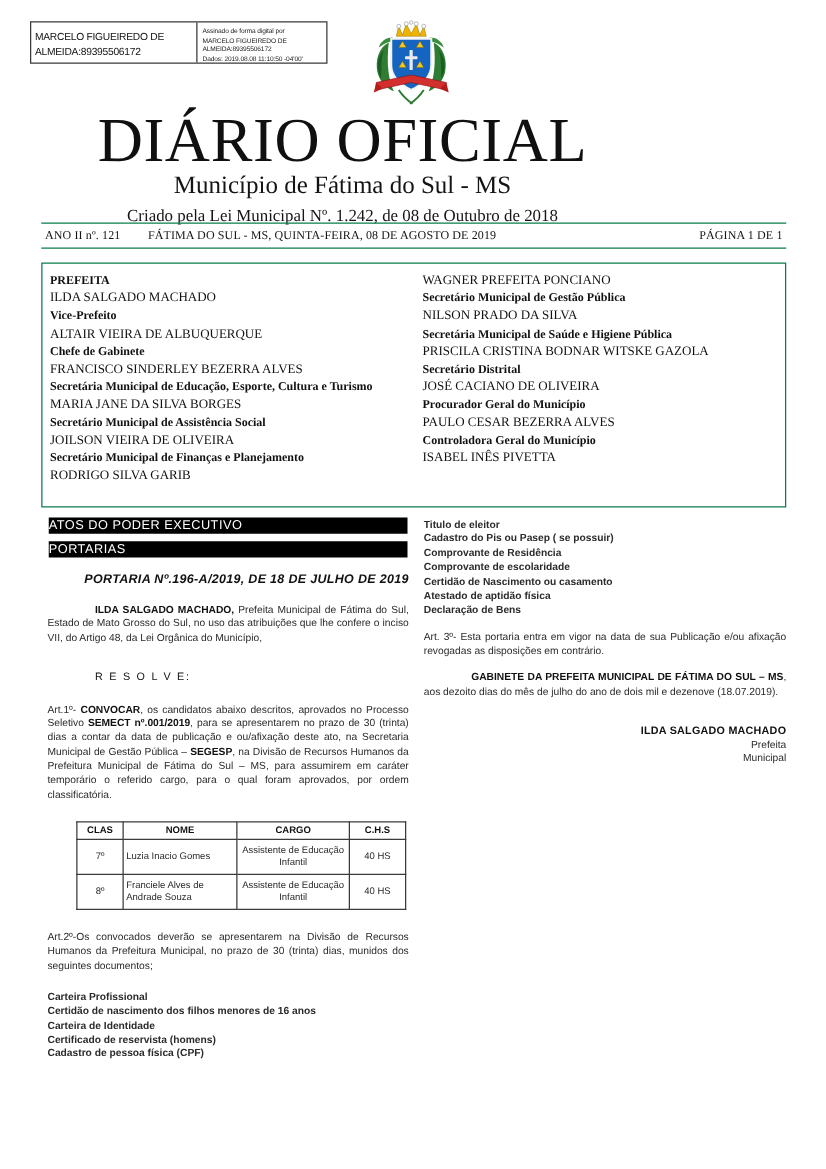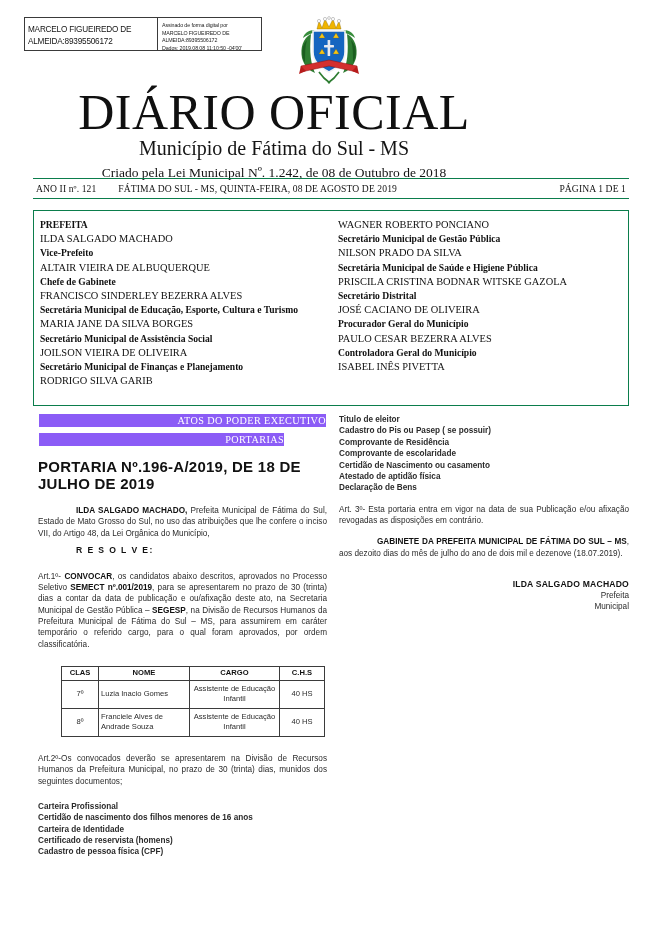--- a/index.html
+++ b/index.html
@@ -148,32 +148,32 @@
   }
   .off-name {
     font-family: "Liberation Serif", serif;
     font-size: 10.4px;
     line-height: 14.2px;
     color: #111;
   }
 
   
   .banner {
-    background: #8b5cf6;
+    background: #000000;
     color: #ffffff;
-    text-align: right;
-    font-family: Liberation Serif, serif;
+    text-align: left;
+    font-family: Liberation Sans, sans-serif;
     font-size: 10.2px;
     letter-spacing: 0.4px;
     height: 13px;
     line-height: 13px;
     position: absolute;
   }
   #banner-atos { left: 39px; top: 414px; width: 287px; }
-  #banner-port { left: 39px; top: 433px; width: 245px; }
+  #banner-port { left: 39px; top: 433px; width: 287px; }
 
   
   .col-left {
     position: absolute;
     left: 38px;
     top: 455px;
     width: 289px;
   }
   .col-right {
     position: absolute;
@@ -188,35 +188,36 @@
     line-height: 11.3px;
     color: #2b2b2b;
     text-align: justify;
   }
   .p b { color: #111; }
   .indent { text-indent: 38px; }
 
   .portaria-title {
     font-family: "Liberation Sans", sans-serif;
     font-weight: bold;
-    font-size: 15px;
+    font-size: 10px;
     letter-spacing: 0.25px;
-    text-align: left;
+    text-align: right;
     color: #111;
     margin-top: 3px;
     margin-bottom: 13px;
+    font-style: italic;
   }
   .resolve {
     font-family: "Liberation Sans", sans-serif;
-    font-weight: bold;
+    font-weight: normal;
     font-size: 8.6px;
     letter-spacing: 1.4px;
     color: #111;
     margin-left: 38px;
-    margin-top: 6px;
+    margin-top: 20px;
     margin-bottom: 16px;
   }
   .spacer-10 { height: 10px; }
   .spacer-14 { height: 14px; }
   .spacer-16 { height: 16px; }
 
   
   .cand-table {
     border-collapse: collapse;
     margin: 16px 0 0 23px;
@@ -360,21 +361,21 @@
       <div class="off-role">Chefe de Gabinete</div>
       <div class="off-name">FRANCISCO SINDERLEY BEZERRA ALVES</div>
       <div class="off-role">Secretária Municipal de Educação, Esporte, Cultura e Turismo</div>
       <div class="off-name">MARIA JANE DA SILVA BORGES</div>
       <div class="off-role">Secretário Municipal de Assistência Social</div>
       <div class="off-name">JOILSON VIEIRA DE OLIVEIRA</div>
       <div class="off-role">Secretário Municipal de Finanças e Planejamento</div>
       <div class="off-name">RODRIGO SILVA GARIB</div>
     </div>
     <div class="off-col right">
-      <div class="off-name">WAGNER ROBERTO PONCIANO</div>
+      <div class="off-name">WAGNER PREFEITA PONCIANO</div>
       <div class="off-role">Secretário Municipal de Gestão Pública</div>
       <div class="off-name">NILSON PRADO DA SILVA</div>
       <div class="off-role">Secretária Municipal de Saúde e Higiene Pública</div>
       <div class="off-name">PRISCILA CRISTINA BODNAR WITSKE GAZOLA</div>
       <div class="off-role">Secretário Distrital</div>
       <div class="off-name">JOSÉ CACIANO DE OLIVEIRA</div>
       <div class="off-role">Procurador Geral do Município</div>
       <div class="off-name">PAULO CESAR BEZERRA ALVES</div>
       <div class="off-role">Controladora Geral do Município</div>
       <div class="off-name">ISABEL INÊS PIVETTA</div>

